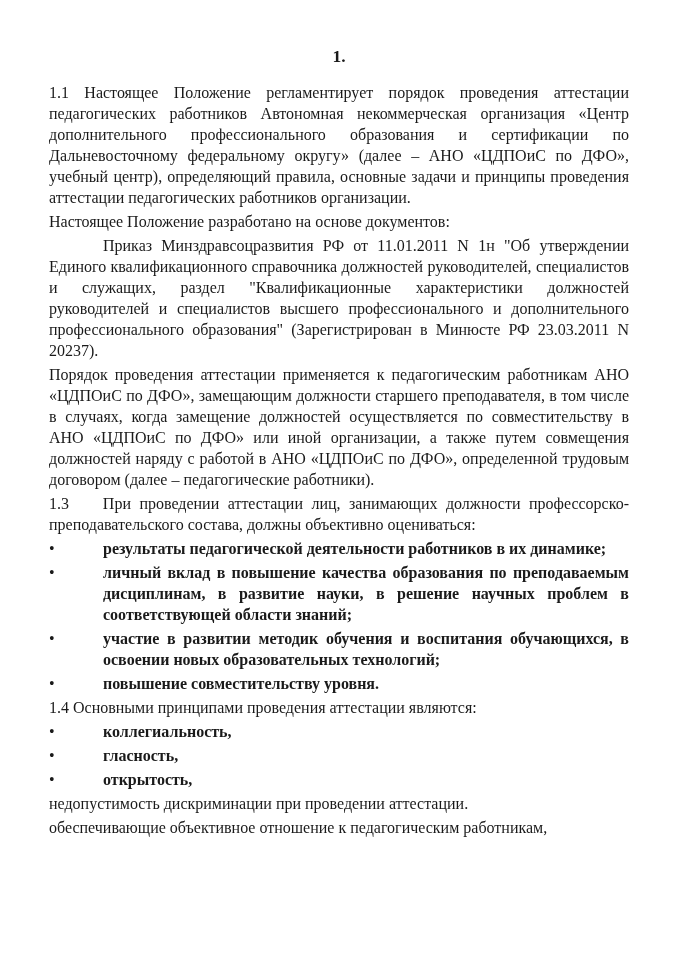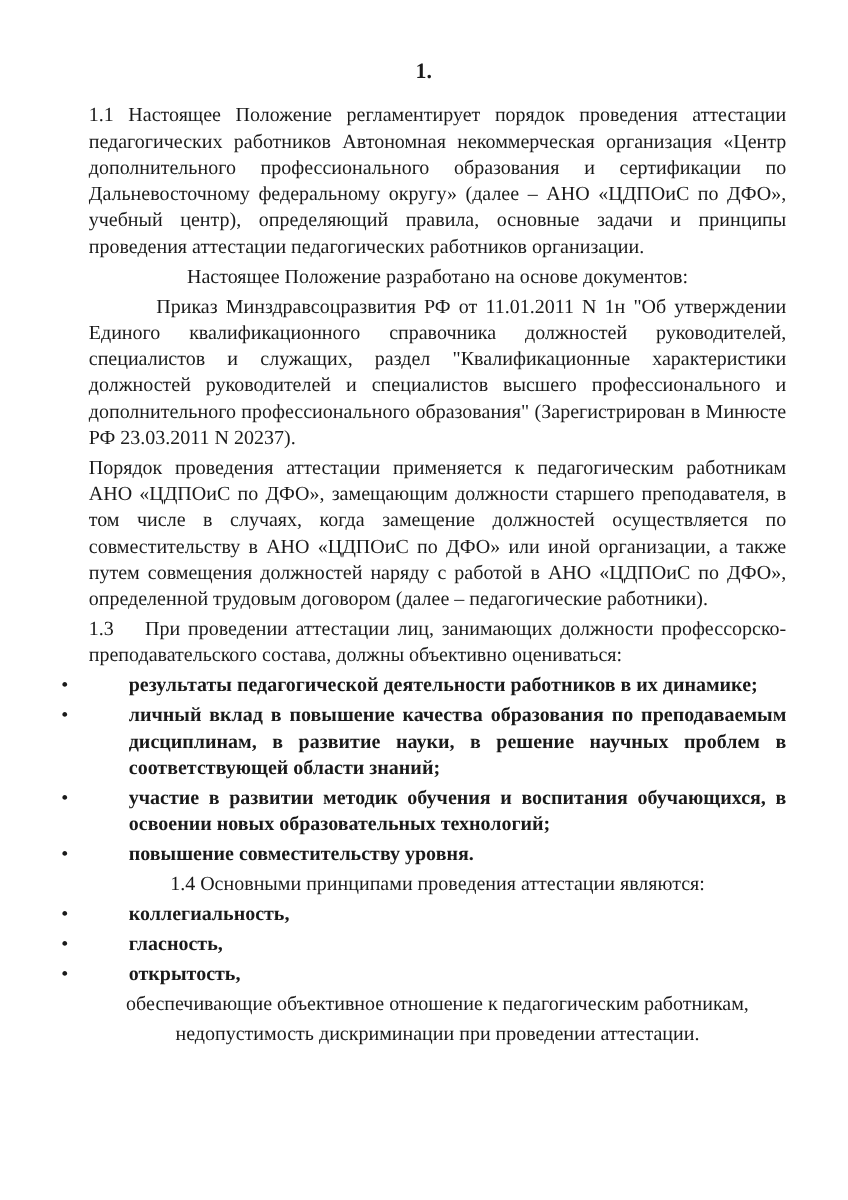--- a/index.html
+++ b/index.html
@@ -20,23 +20,23 @@
   .heading {
     display: flex;
     justify-content: center;
     align-items: baseline;
     gap: 27px;
     font-size: 17.5px;
     font-weight: bold;
     line-height: 24px;
     margin-bottom: 14px;
   }
-  .block { margin-bottom: 3px; margin-left: 22px; }
+  .block { margin-bottom: 3px; }
   .justify { text-align: justify; }
-  .left { text-align: center; }
+  .left { text-align: left; }
   .indent { text-indent: 54px; }
   .bullet-row { display: flex; margin-bottom: 3px; }
   .bullet-marker { flex: 0 0 54px; width: 54px; }
   .bullet-text { flex: 1 1 auto; text-align: justify; font-weight: bold; }
 </style>
 </head>
 <body>
 
 <div class="page">
 
@@ -85,17 +85,17 @@
   <div class="bullet-row">
     <span class="bullet-marker">•</span>
     <span class="bullet-text">гласность,</span>
   </div>
 
   <div class="bullet-row">
     <span class="bullet-marker">•</span>
     <span class="bullet-text">открытость,</span>
   </div>
 
+  <p class="block left">недопустимость дискриминации при проведении аттестации.</p>
+
   <p class="block left">обеспечивающие объективное отношение к педагогическим работникам,</p>
-
-  <p class="block left">недопустимость дискриминации при проведении аттестации.</p>
 
 </div>
 
 </body></html>

